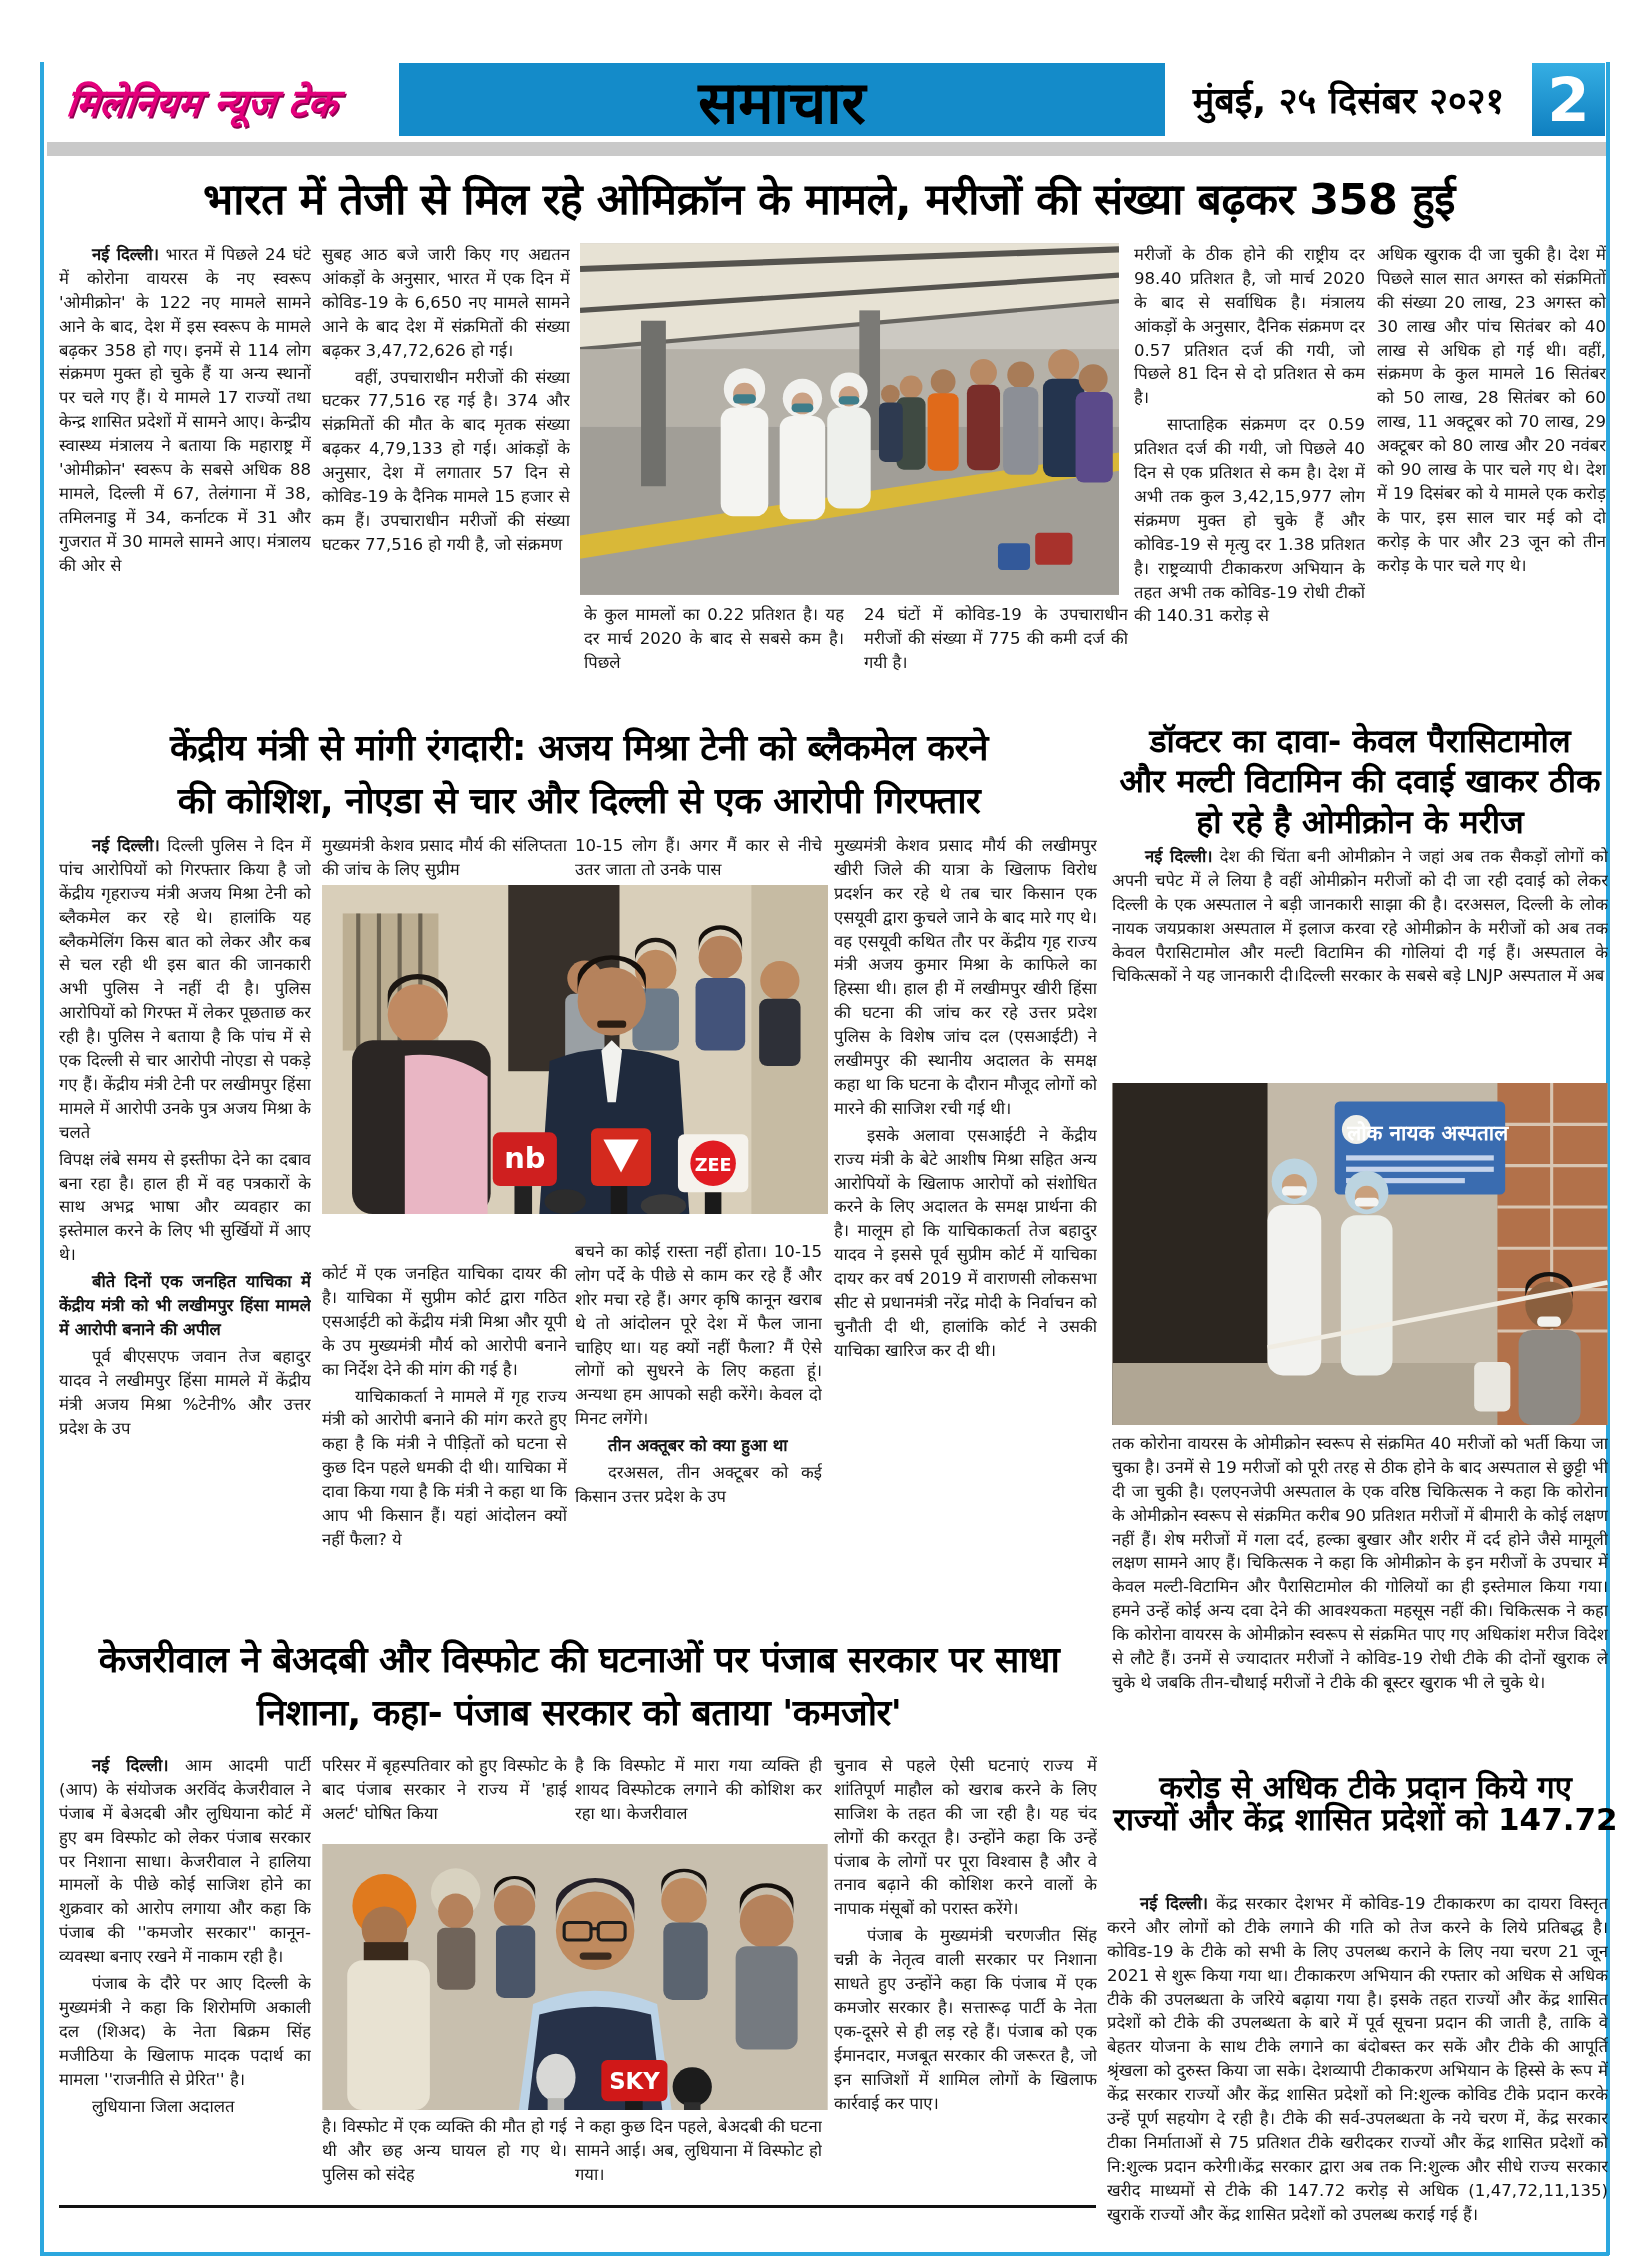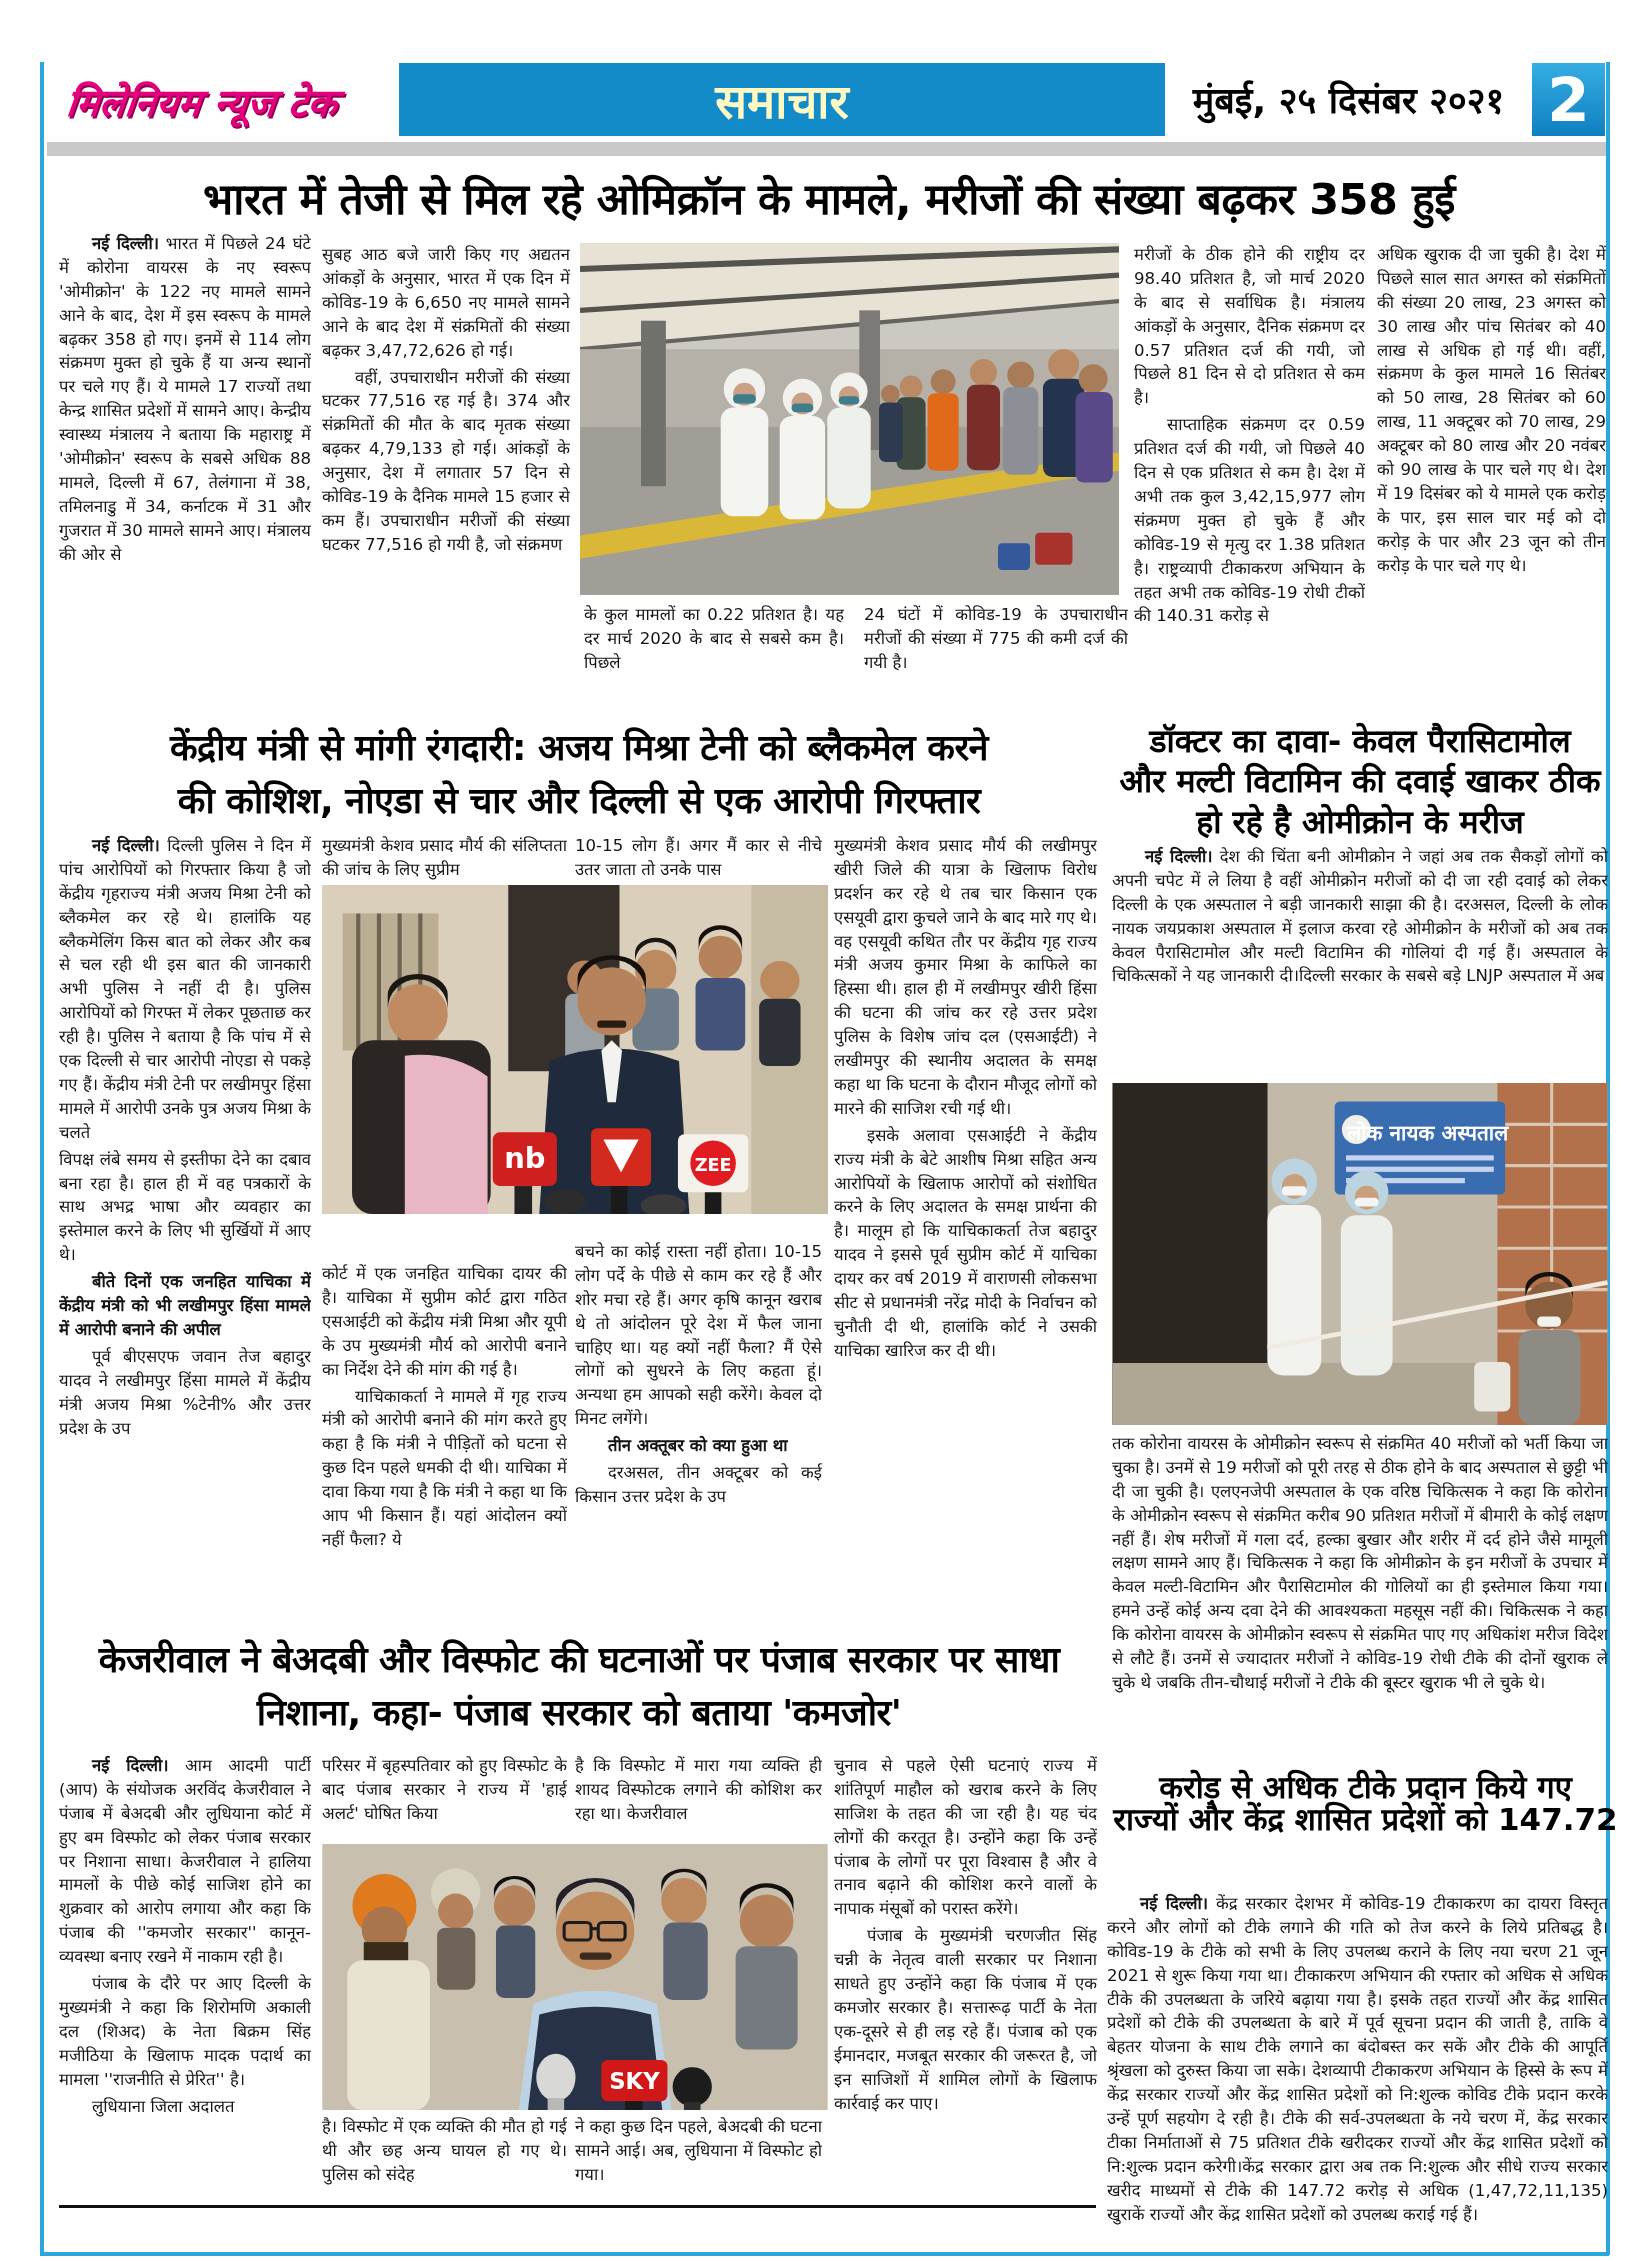--- a/index.html
+++ b/index.html
@@ -13,21 +13,21 @@
   .sub{font-weight:bold;}
   .hl{font-weight:bold;color:#000;text-align:center;white-space:nowrap;
       display:flex;align-items:center;justify-content:center;overflow:visible;}
   .h84{font-size:43px;letter-spacing:-0.5px;text-align:right;}
   .h70{font-size:36px;letter-spacing:-0.5px;}
   .h62{font-size:32px;}
   .h60{font-size:31px;margin-left:8px;}
   .brand{font-size:38px;font-weight:bold;font-style:italic;color:#e4007c;
          text-shadow:1.6px 1.6px 0 #8f0050;transform:skewX(-6deg);white-space:nowrap;
          display:flex;align-items:center;}
-  .secbox{background:#148bc9;color:#fef9c3;font-size:47px;font-weight:bold;
+  .secbox{background:#148bc9;color:#000000;font-size:59px;font-weight:bold;
           display:flex;align-items:center;justify-content:center;}
   .datebox{color:#000;font-size:36px;font-weight:bold;display:flex;align-items:center;justify-content:center;white-space:nowrap;}
   .pagenum{background:linear-gradient(180deg,#35aee3,#0f7fc0);color:#fff;font-size:61px;font-weight:bold;
            display:flex;align-items:center;justify-content:center;}
   .grayband{background:#c9c9c9;}
   .blueline{background:#2ba7de;}
   .blackrule{background:#111;}
   svg{display:block;}
   .svgtxt{font-family:"DejaVu Sans",sans-serif;font-weight:bold;}
 </style>
@@ -41,21 +41,21 @@
   <div class="abs blueline" style="left:40px;top:2252px;width:1569px;height:3.6px;"></div>
 
   <div class="abs brand" style="left:67px;top:67px;width:326px;height:67px;">मिलेनियम न्यूज टेक</div>
   <div class="abs secbox" style="left:399px;top:63px;width:766px;height:73px;">समाचार</div>
   <div class="abs datebox" style="left:1170px;top:63px;width:357px;height:73px;">मुंबई, २५ दिसंबर २०२१</div>
   <div class="abs pagenum" style="left:1532px;top:63px;width:73px;height:73px;">2</div>
   <div class="abs grayband" style="left:47px;top:142px;width:1559px;height:13.5px;"></div>
 
   <div class="abs hl h84" style="left:57px;top:161px;width:1544px;height:72px;">भारत में तेजी से मिल रहे ओमिक्रॉन के मामले, मरीजों की संख्या बढ़कर 358 हुई</div>
 
-  <div class="abs bt" style="left:59px;top:232px;width:252px;height:454px;">
+  <div class="abs bt" style="left:59px;top:243px;width:252px;height:454px;">
     <p class="ind"><span class="lead">नई दिल्ली।</span><span> भारत में पिछले 24 घंटे में कोरोना वायरस के नए स्वरूप 'ओमीक्रोन' के 122 नए मामले सामने आने के बाद, देश में इस स्वरूप के मामले बढ़कर 358 हो गए। इनमें से 114 लोग संक्रमण मुक्त हो चुके हैं या अन्य स्थानों पर चले गए हैं। ये मामले 17 राज्यों तथा केन्द्र शासित प्रदेशों में सामने आए। केन्द्रीय स्वास्थ्य मंत्रालय ने बताया कि महाराष्ट्र में 'ओमीक्रोन' स्वरूप के सबसे अधिक 88 मामले, दिल्ली में 67, तेलंगाना में 38, तमिलनाडु में 34, कर्नाटक में 31 और गुजरात में 30 मामले सामने आए। मंत्रालय की ओर से</span></p>
   </div>
   <div class="abs bt" style="left:322px;top:243px;width:248px;height:454px;">
     <p>सुबह आठ बजे जारी किए गए अद्यतन आंकड़ों के अनुसार, भारत में एक दिन में कोविड-19 के 6,650 नए मामले सामने आने के बाद देश में संक्रमितों की संख्या बढ़कर 3,47,72,626 हो गई।</p>
     <p class="ind">वहीं, उपचाराधीन मरीजों की संख्या घटकर 77,516 रह गई है। 374 और संक्रमितों की मौत के बाद मृतक संख्या बढ़कर 4,79,133 हो गई। आंकड़ों के अनुसार, देश में लगातार 57 दिन से कोविड-19 के दैनिक मामले 15 हजार से कम हैं। उपचाराधीन मरीजों की संख्या घटकर 77,516 हो गयी है, जो संक्रमण</p>
   </div>
 
   <svg class="abs" style="left:580px;top:243px;" width="539" height="352" viewBox="0 0 1042 680">
     <rect width="1042" height="680" fill="#ccc9c2"></rect>
     <polygon points="0,0 1042,0 1042,110 0,205" fill="#e7e2d4"></polygon>

